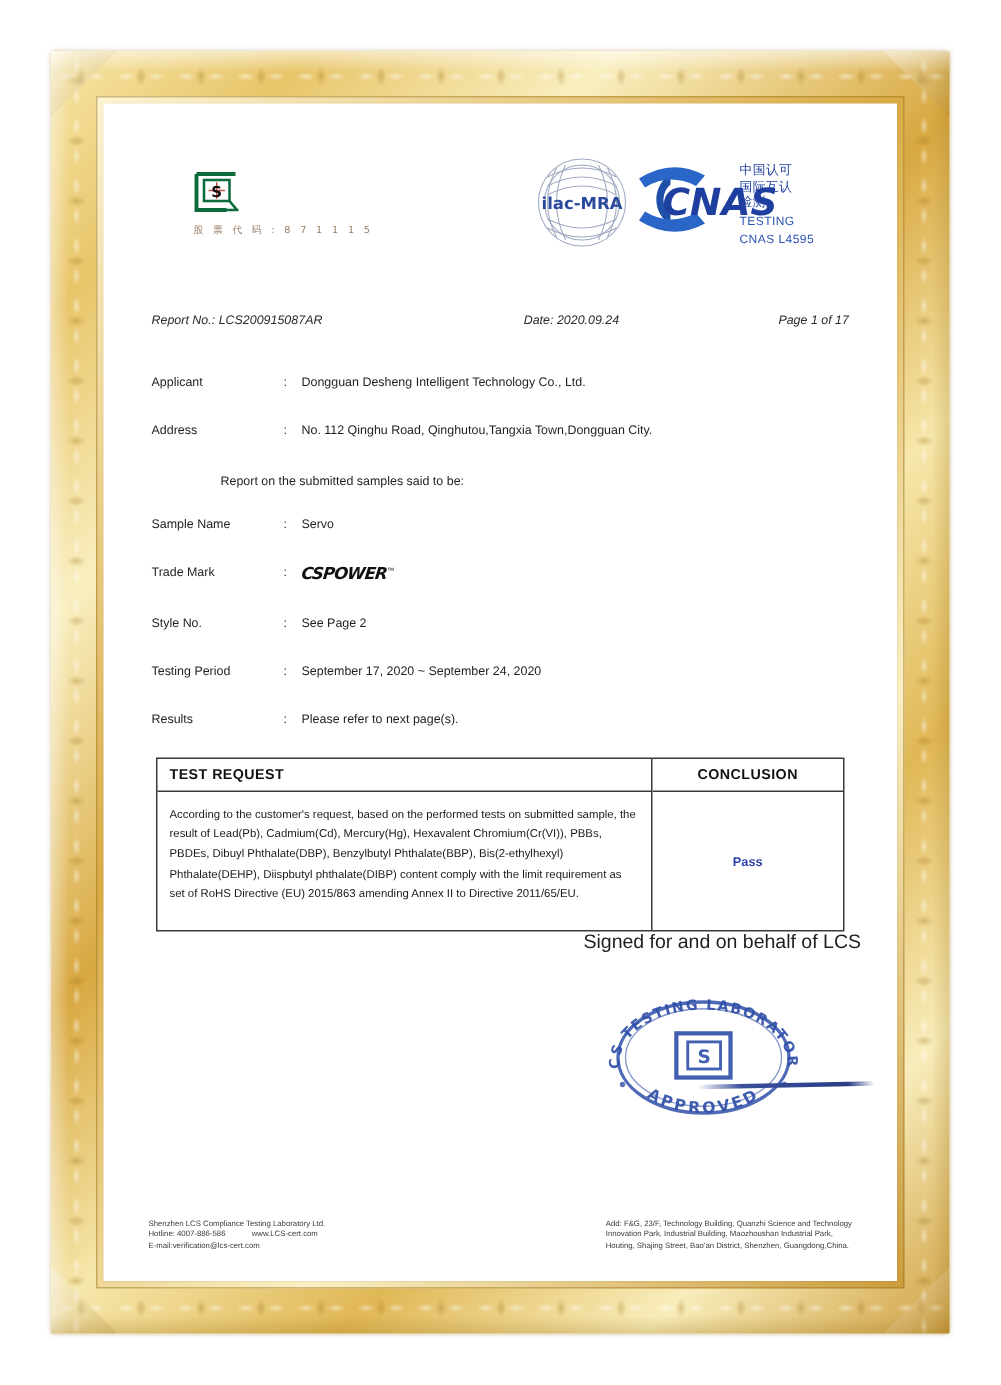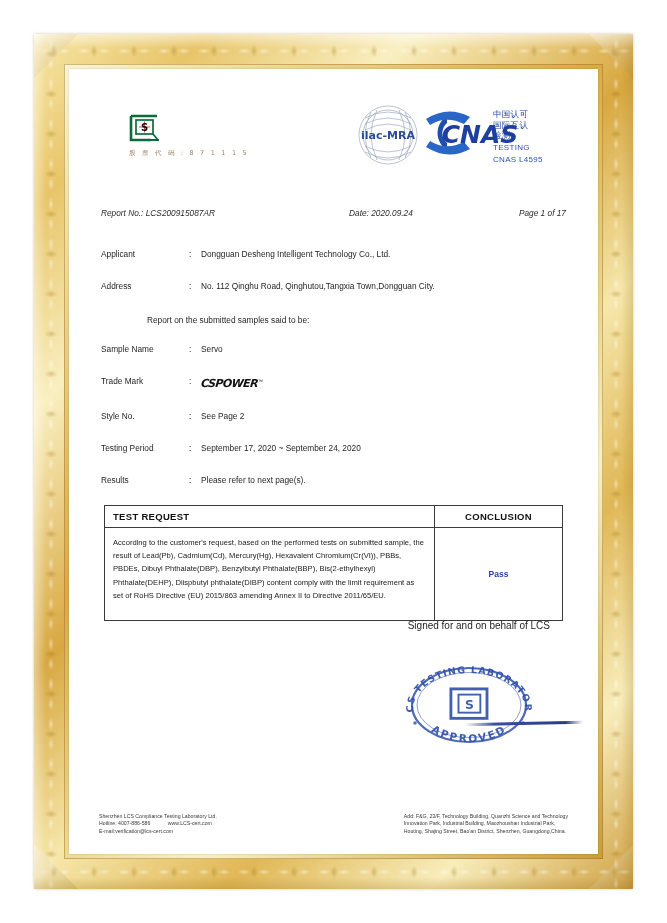--- a/index.html
+++ b/index.html
@@ -168,22 +168,22 @@
     font-size: 7.6px; line-height: 13.2px; color: #1a1a1a;
     min-height: 92px;
   }
   .treq-concl {
     min-height: 92px; display: flex; align-items: center; justify-content: center;
     font-size: 8.5px; font-weight: 700; color: #2b3fa8;
   }
 
   
   .signed {
-    position: absolute; right: 48px; top: 551px;
-    font-size: 10px; color: #1f1f1f;
+    position: absolute; right: 24px; top: 551px;
+    font-size: 13px; color: #1f1f1f;
   }
   .stamp { position: absolute; left: 330px; top: 592px; width: 140px; height: 88px; }
   .sig-stroke {
     position: absolute; left: 396px; top: 653px; width: 118px; height: 3px;
     background: linear-gradient(90deg, rgba(40,60,130,0), #3b4f9c 25%, #2b3c85 85%, rgba(40,60,130,0));
     border-radius: 2px; transform: rotate(-1.2deg);
   }
 
   
   .footer {

